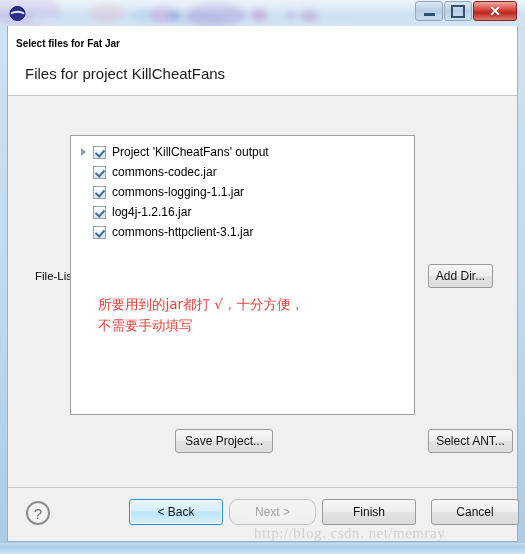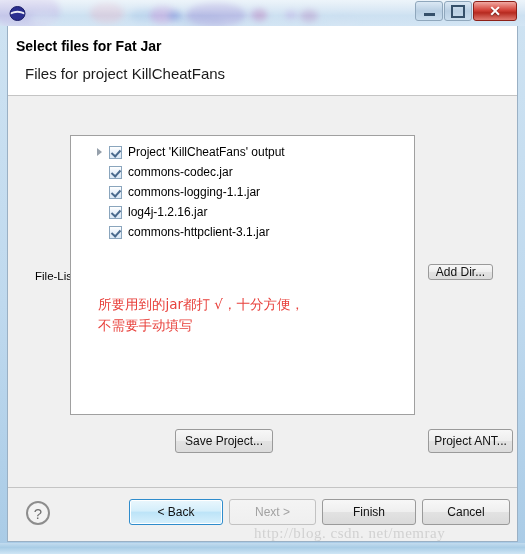--- a/index.html
+++ b/index.html
@@ -94,21 +94,21 @@
     left: 0; top: 0;
     width: 509px;
     height: 70px;
     background: #ffffff;
     border-bottom: 1px solid #c4c4c4;
     box-sizing: border-box;
   }
   #page-title {
     position: absolute;
     left: 8px; top: 12px;
-    font-size: 14px;
+    font-size: 10px;
     font-weight: bold;
     color: #000;
   }
   #page-subtitle {
     position: absolute;
     left: 17px; top: 39px;
     font-size: 15px;
     color: #1b1b1b;
   }
 
@@ -138,21 +138,21 @@
     background: #ffffff;
     border: 1px solid #a0a0a0;
     overflow: hidden;
   }
 
   .file-row {
     position: relative;
     height: 20px;
     display: flex;
     align-items: center;
-    padding-left: 22px;
+    padding-left: 6px;
     text-align: center;
   }
   .expander {
     width: 13px; height: 13px;
     display: inline-flex;
     align-items: center;
     justify-content: center;
     flex: none;
   }
   .expander .tri {
@@ -206,21 +206,21 @@
     border-radius: 3px;
     background: linear-gradient(180deg,#f7f7f7 0%, #eeeeee 48%, #e2e2e2 52%, #dcdcdc 100%);
     color: #111;
     font-size: 12px;
     font-family: "Liberation Sans", sans-serif;
     display: flex;
     align-items: center;
     justify-content: center;
     cursor: default;
   }
-  #btn-add-dir   { left: 420px; top: 168px;  width: 65px;  height: 16px; }
+  #btn-add-dir   { left: 420px; top: 168px;  width: 65px;  height: 24px; }
   #btn-save-set  { left: 167px; top: 333px;  width: 98px;  height: 24px; }
   #btn-export-ant{ left: 420px; top: 333px;  width: 85px;  height: 24px; }
 
   
   #footer {
     position: absolute;
     left: 0; top: 461px;
     width: 509px;
     height: 54px;
     background: #f0f0f0;
@@ -260,23 +260,24 @@
     left: 121px; width: 94px;
     border: 1px solid #2f8ccc;
     background: linear-gradient(180deg,#eaf7fd 0%, #d4eefb 45%, #bde4f8 52%, #d7f0fc 100%);
     box-shadow: inset 0 0 0 1px #ffffff;
   }
   #nav-next {
     left: 221px; width: 87px;
     color: #a2a2a2;
     border-color: #c2c2c2;
     background: linear-gradient(180deg,#f4f4f4 0%, #efefef 100%);
+    border-radius: 9px;
   }
   #nav-finish { left: 314px; width: 94px; }
-  #nav-cancel { left: 414px; width: 88px; }
+  #nav-cancel { left: 423px; width: 88px; }
 
   
   #watermark {
     position: absolute;
     left: 254px; top: 525px;
     font-size: 15px;
     color: rgba(176,176,176,.48);
     font-family: "Liberation Serif", serif;
     letter-spacing: .5px;
     white-space: nowrap;
@@ -384,21 +385,21 @@
           <span class="chk"></span>
           <span class="file-label">commons-httpclient-3.1.jar</span>
         </div>
       </div>
 
       <div id="annotation">所要用到的jar都打 √，十分方便，
 不需要手动填写</div>
 
       <div class="pbtn" id="btn-add-dir">Add Dir...</div>
       <div class="pbtn" id="btn-save-set">Save Project...</div>
-      <div class="pbtn" id="btn-export-ant">Project ANT...</div>
+      <div class="pbtn" id="btn-export-ant">Select ANT...</div>
     </div>
 
     <div id="footer">
       <div id="help-btn">?</div>
       <div class="navbtn" id="nav-back">&lt; Back</div>
       <div class="navbtn" id="nav-next">Next &gt;</div>
       <div class="navbtn" id="nav-finish">Finish</div>
       <div class="navbtn" id="nav-cancel">Cancel</div>
     </div>
 

